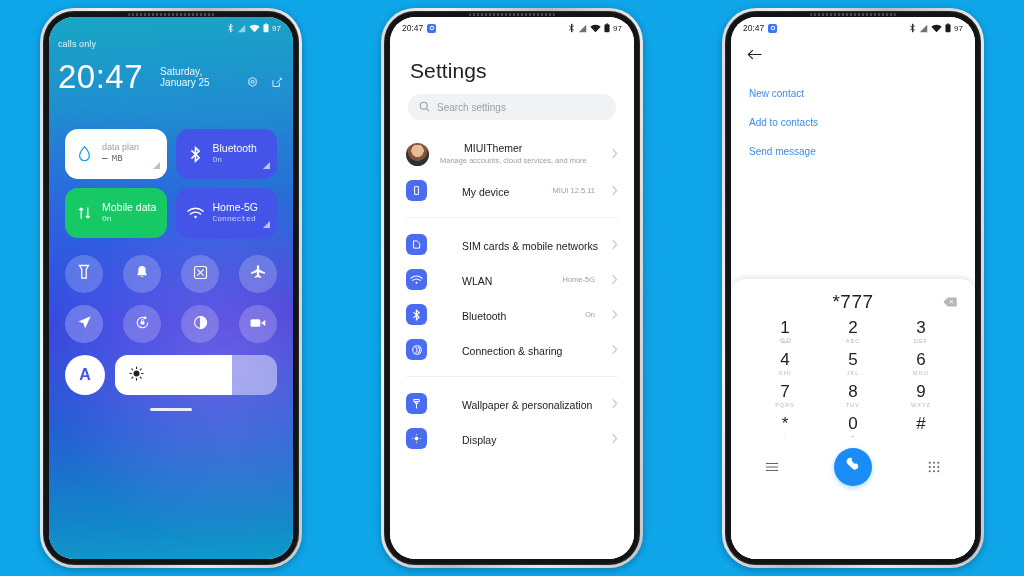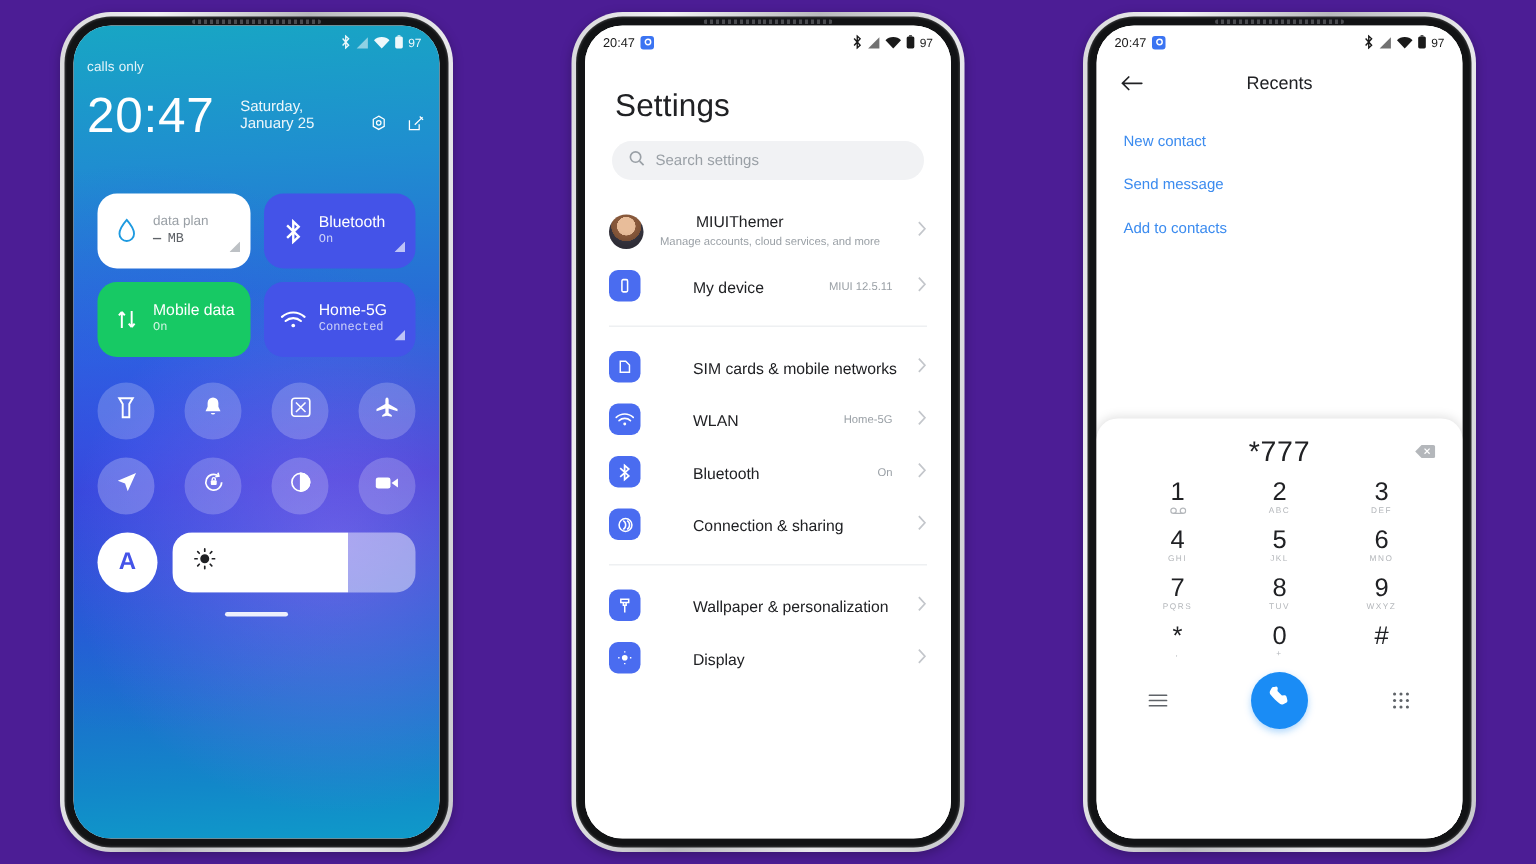--- a/index.html
+++ b/index.html
@@ -2,21 +2,21 @@
 <html><head>
 <meta charset="utf-8">
 <style>
   * { box-sizing: border-box; margin: 0; padding: 0; }
   html, body {
     width: 1024px; height: 576px;
     background: #ffffff;
     font-family: "Liberation Sans", sans-serif;
     overflow: hidden;
   }
-  .stage { position: relative; width: 1024px; height: 576px; background:#4c1d95; }
+  .stage { position: relative; width: 1024px; height: 576px; background:#0ea5e9; }
 
   
   .phone { position: absolute; top: 8px; width: 262px; height: 560px; }
   .phone-1 { left: 40px; }
   .phone-2 { left: 381px; }
   .phone-3 { left: 722px; }
 
   .frame-outer {
     position: absolute; inset: 0;
     border-radius: 34px;
@@ -656,27 +656,26 @@
             <span class="sb-batt-num">97</span>
           </div>
         </div>
 
         <div class="dial-appbar">
           <span class="dial-back">
             <svg width="15" height="13" viewBox="0 0 18 14" fill="none" stroke="#202124" stroke-width="1.4" stroke-linecap="round">
                 <path d="M17 7 H1.6 M6.6 2 L1.6 7 L6.6 12"></path>
               </svg>
           </span>
-          <span class="dial-title">Recents</span>
         </div>
 
         <div class="dial-actions">
           <div class="dial-action">New contact</div>
+          <div class="dial-action">Add to contacts</div>
           <div class="dial-action">Send message</div>
-          <div class="dial-action">Add to contacts</div>
         </div>
 
         <div class="dial-pad-wrap">
           <div class="dial-number-row">
             <span class="dial-number">*777</span>
             <span class="dial-del">
               <svg width="14" height="10" viewBox="0 0 18 13" fill="#b4b7bb">
                   <path d="M6 .8 H16.2 a1.6 1.6 0 0 1 1.6 1.6 v8.2 a1.6 1.6 0 0 1-1.6 1.6 H6 L.5 6.5 Z"></path>
                   <path d="M8.6 4 L13 8.4 M13 4 L8.6 8.4" stroke="#fff" stroke-width="1.1" fill="none"></path>
                 </svg>

